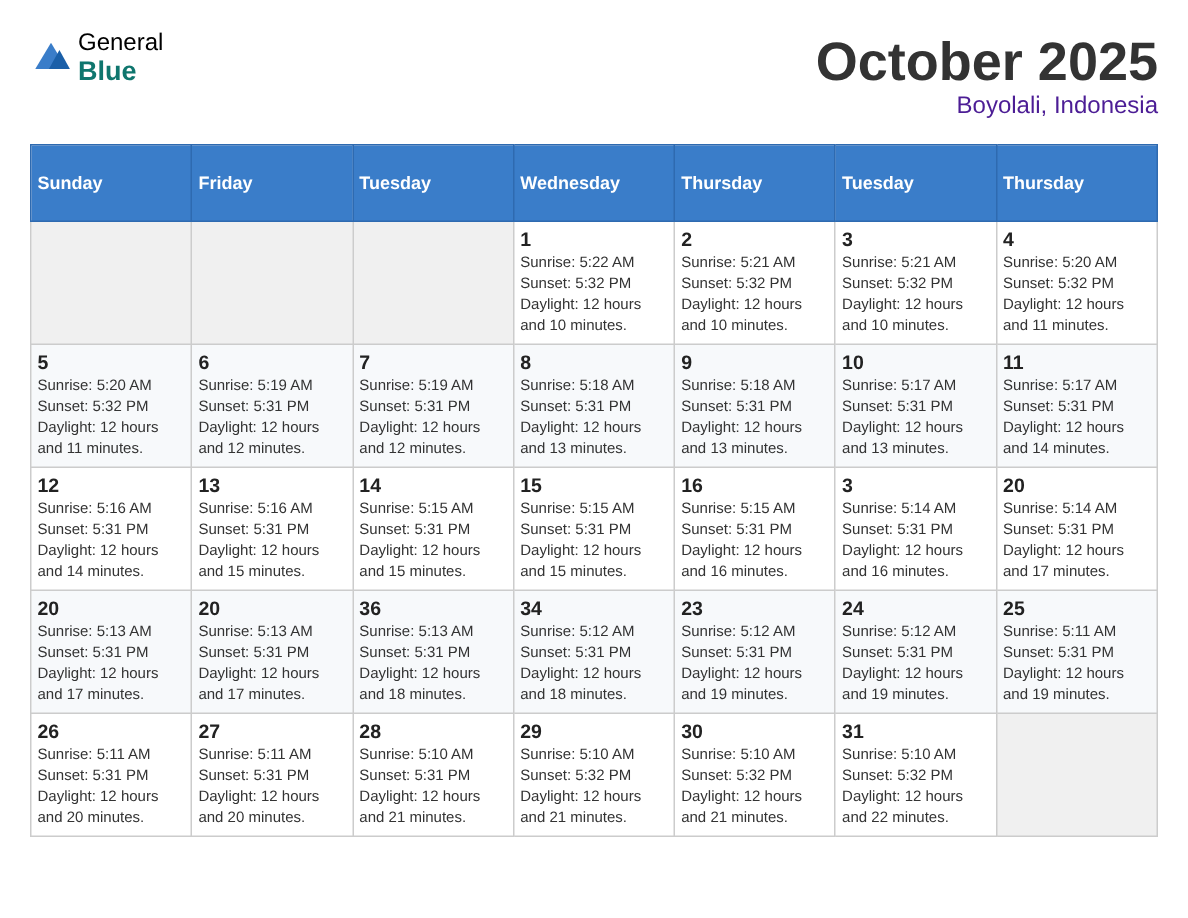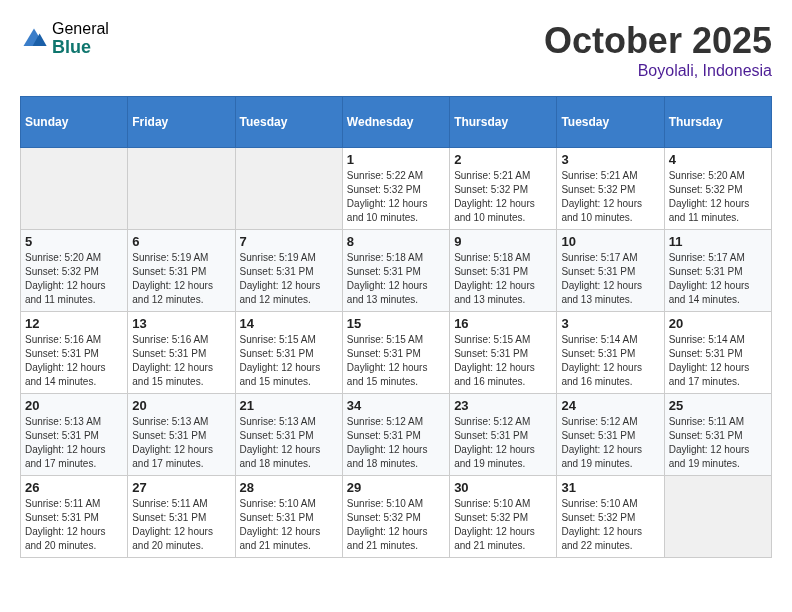--- a/index.html
+++ b/index.html
@@ -244,21 +244,21 @@
 Sunset: 5:31 PM
 Daylight: 12 hours and 17 minutes.</div>
         </td>
         <td>
           <div class="day-number">20</div>
           <div class="day-info" style="white-space: pre-line;">Sunrise: 5:13 AM
 Sunset: 5:31 PM
 Daylight: 12 hours and 17 minutes.</div>
         </td>
         <td>
-          <div class="day-number">21</div>
+          <div class="day-number">36</div>
           <div class="day-info" style="white-space: pre-line;">Sunrise: 5:13 AM
 Sunset: 5:31 PM
 Daylight: 12 hours and 18 minutes.</div>
         </td>
         <td>
           <div class="day-number">34</div>
           <div class="day-info" style="white-space: pre-line;">Sunrise: 5:12 AM
 Sunset: 5:31 PM
 Daylight: 12 hours and 18 minutes.</div>
         </td>

